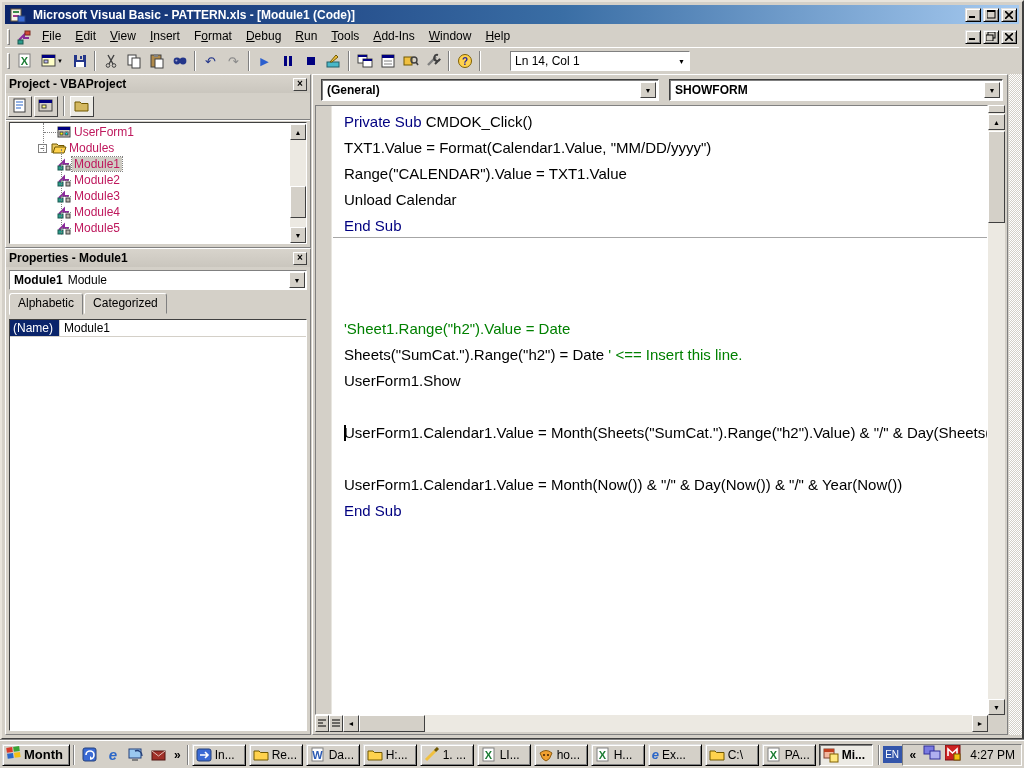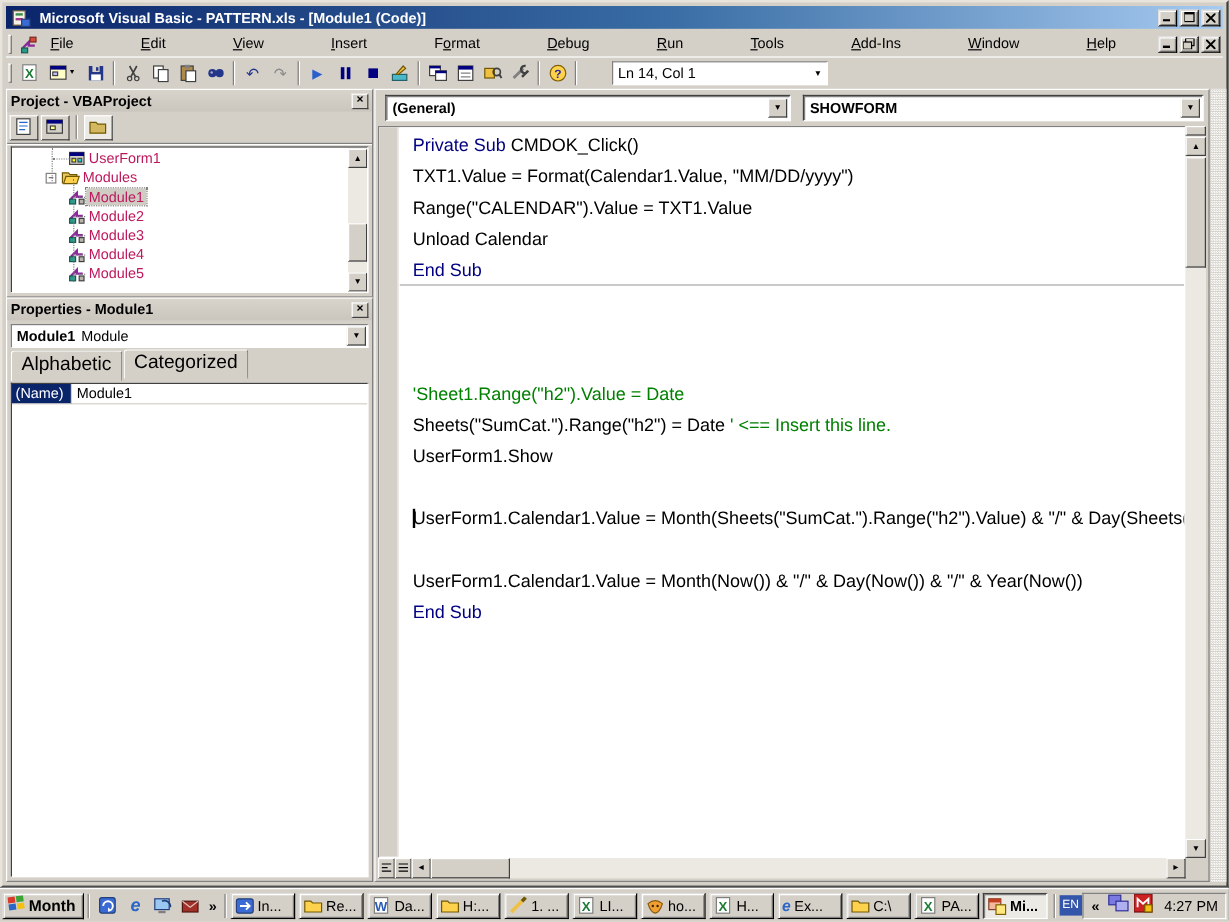--- a/index.html
+++ b/index.html
@@ -73,21 +73,21 @@
   .sb-thumb{position:absolute;}
 
   .props-panel{left:3px;top:246px;width:306px;height:487px;}
   .obj-combo{margin:3px;height:20px;background:#fff;border:1px solid;
     border-color:#808080 #fff #fff #808080;display:flex;align-items:center;font-size:12px;
     padding-left:4px;position:relative;}
   .obj-combo .b{font-weight:bold;}
   .obj-combo .t{margin-left:5px;}
   .combo-btn{position:absolute;right:1px;top:1px;bottom:1px;width:16px;display:flex;
     align-items:center;justify-content:center;font-size:7px;}
-  .prop-tabs{display:flex;align-items:center;height:21px;padding-left:3px;font-size:16px;}
+  .prop-tabs{display:flex;align-items:flex-end;height:21px;padding-left:3px;font-size:12px;}
   .ptab{padding:2px 8px 3px 8px;border:1px solid;border-color:#fff #808080 transparent #fff;
     border-radius:3px 3px 0 0;background:#d4d0c8;margin-right:1px;}
   .ptab.active{font-weight:normal;background:#d4d0c8;position:relative;top:1px;
     border-bottom:1px solid #d4d0c8;padding-bottom:4px;}
   .prop-grid{position:absolute;left:3px;top:70px;right:3px;bottom:3px;background:#fff;
     border:1px solid;border-color:#404040 #fff #fff #404040;font-size:12px;}
   .prop-row{height:17px;display:flex;border-bottom:1px solid #d4d0c8;}
   .prop-name{width:50px;padding:1px 3px;background:#0a246a;color:#fff;border-right:1px solid #d4d0c8;}
   .prop-val{flex:1;padding:1px 4px;color:#000;}
 
@@ -183,21 +183,21 @@
 
     <div class="menubar">
       <span class="grip"></span>
       <span class="child-icon">
           <svg width="16" height="16">
             <path d="M3 11 L8 6 L8 9 L13 9" stroke="#8a2a9a" fill="none" stroke-width="2"></path>
             <rect x="2" y="11" width="5" height="4" fill="#2a9a8a" stroke="#1a5a50"></rect>
             <rect x="9" y="2" width="5" height="4" fill="#d44a3a" stroke="#7a2a20"></rect>
           </svg>
         </span>
-      <span id="menu-items" style="display:flex;gap:42px;">
+      <span id="menu-items" style="display:flex;">
           <span class="menu-item"><span class="u">F</span>ile</span>
           <span class="menu-item"><span class="u">E</span>dit</span>
           <span class="menu-item"><span class="u">V</span>iew</span>
           <span class="menu-item"><span class="u">I</span>nsert</span>
           <span class="menu-item">F<span class="u">o</span>rmat</span>
           <span class="menu-item"><span class="u">D</span>ebug</span>
           <span class="menu-item"><span class="u">R</span>un</span>
           <span class="menu-item"><span class="u">T</span>ools</span>
           <span class="menu-item"><span class="u">A</span>dd-Ins</span>
           <span class="menu-item"><span class="u">W</span>indow</span>

